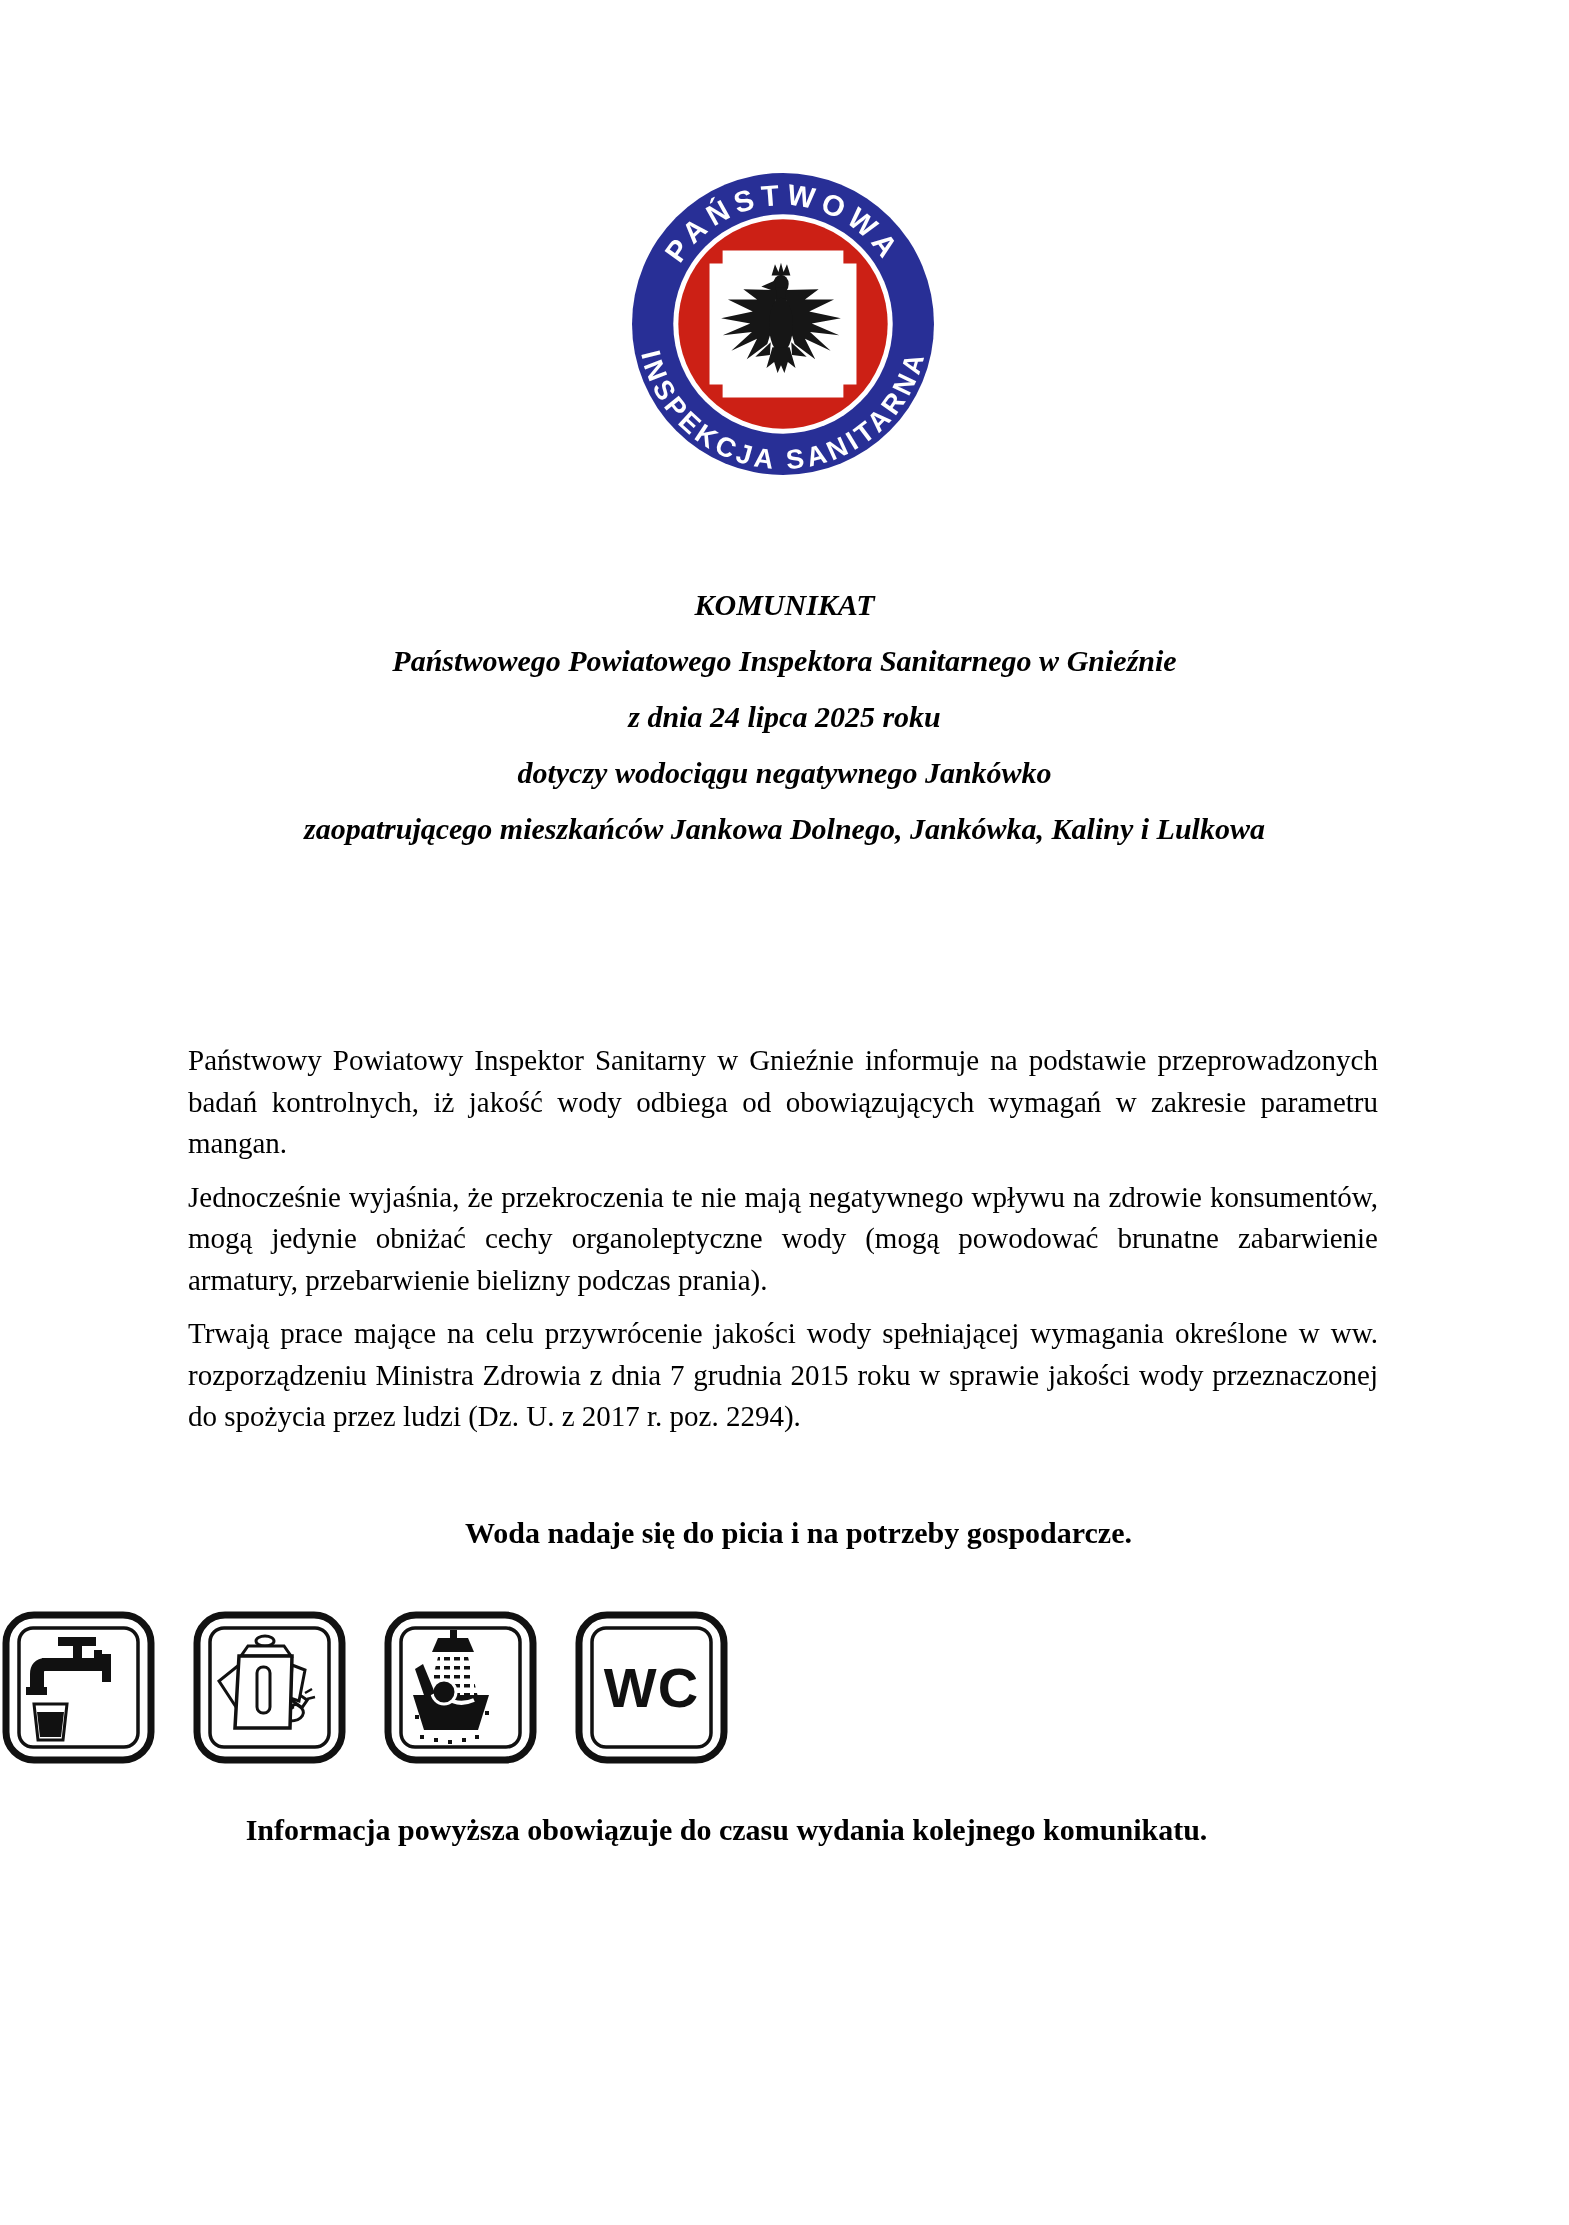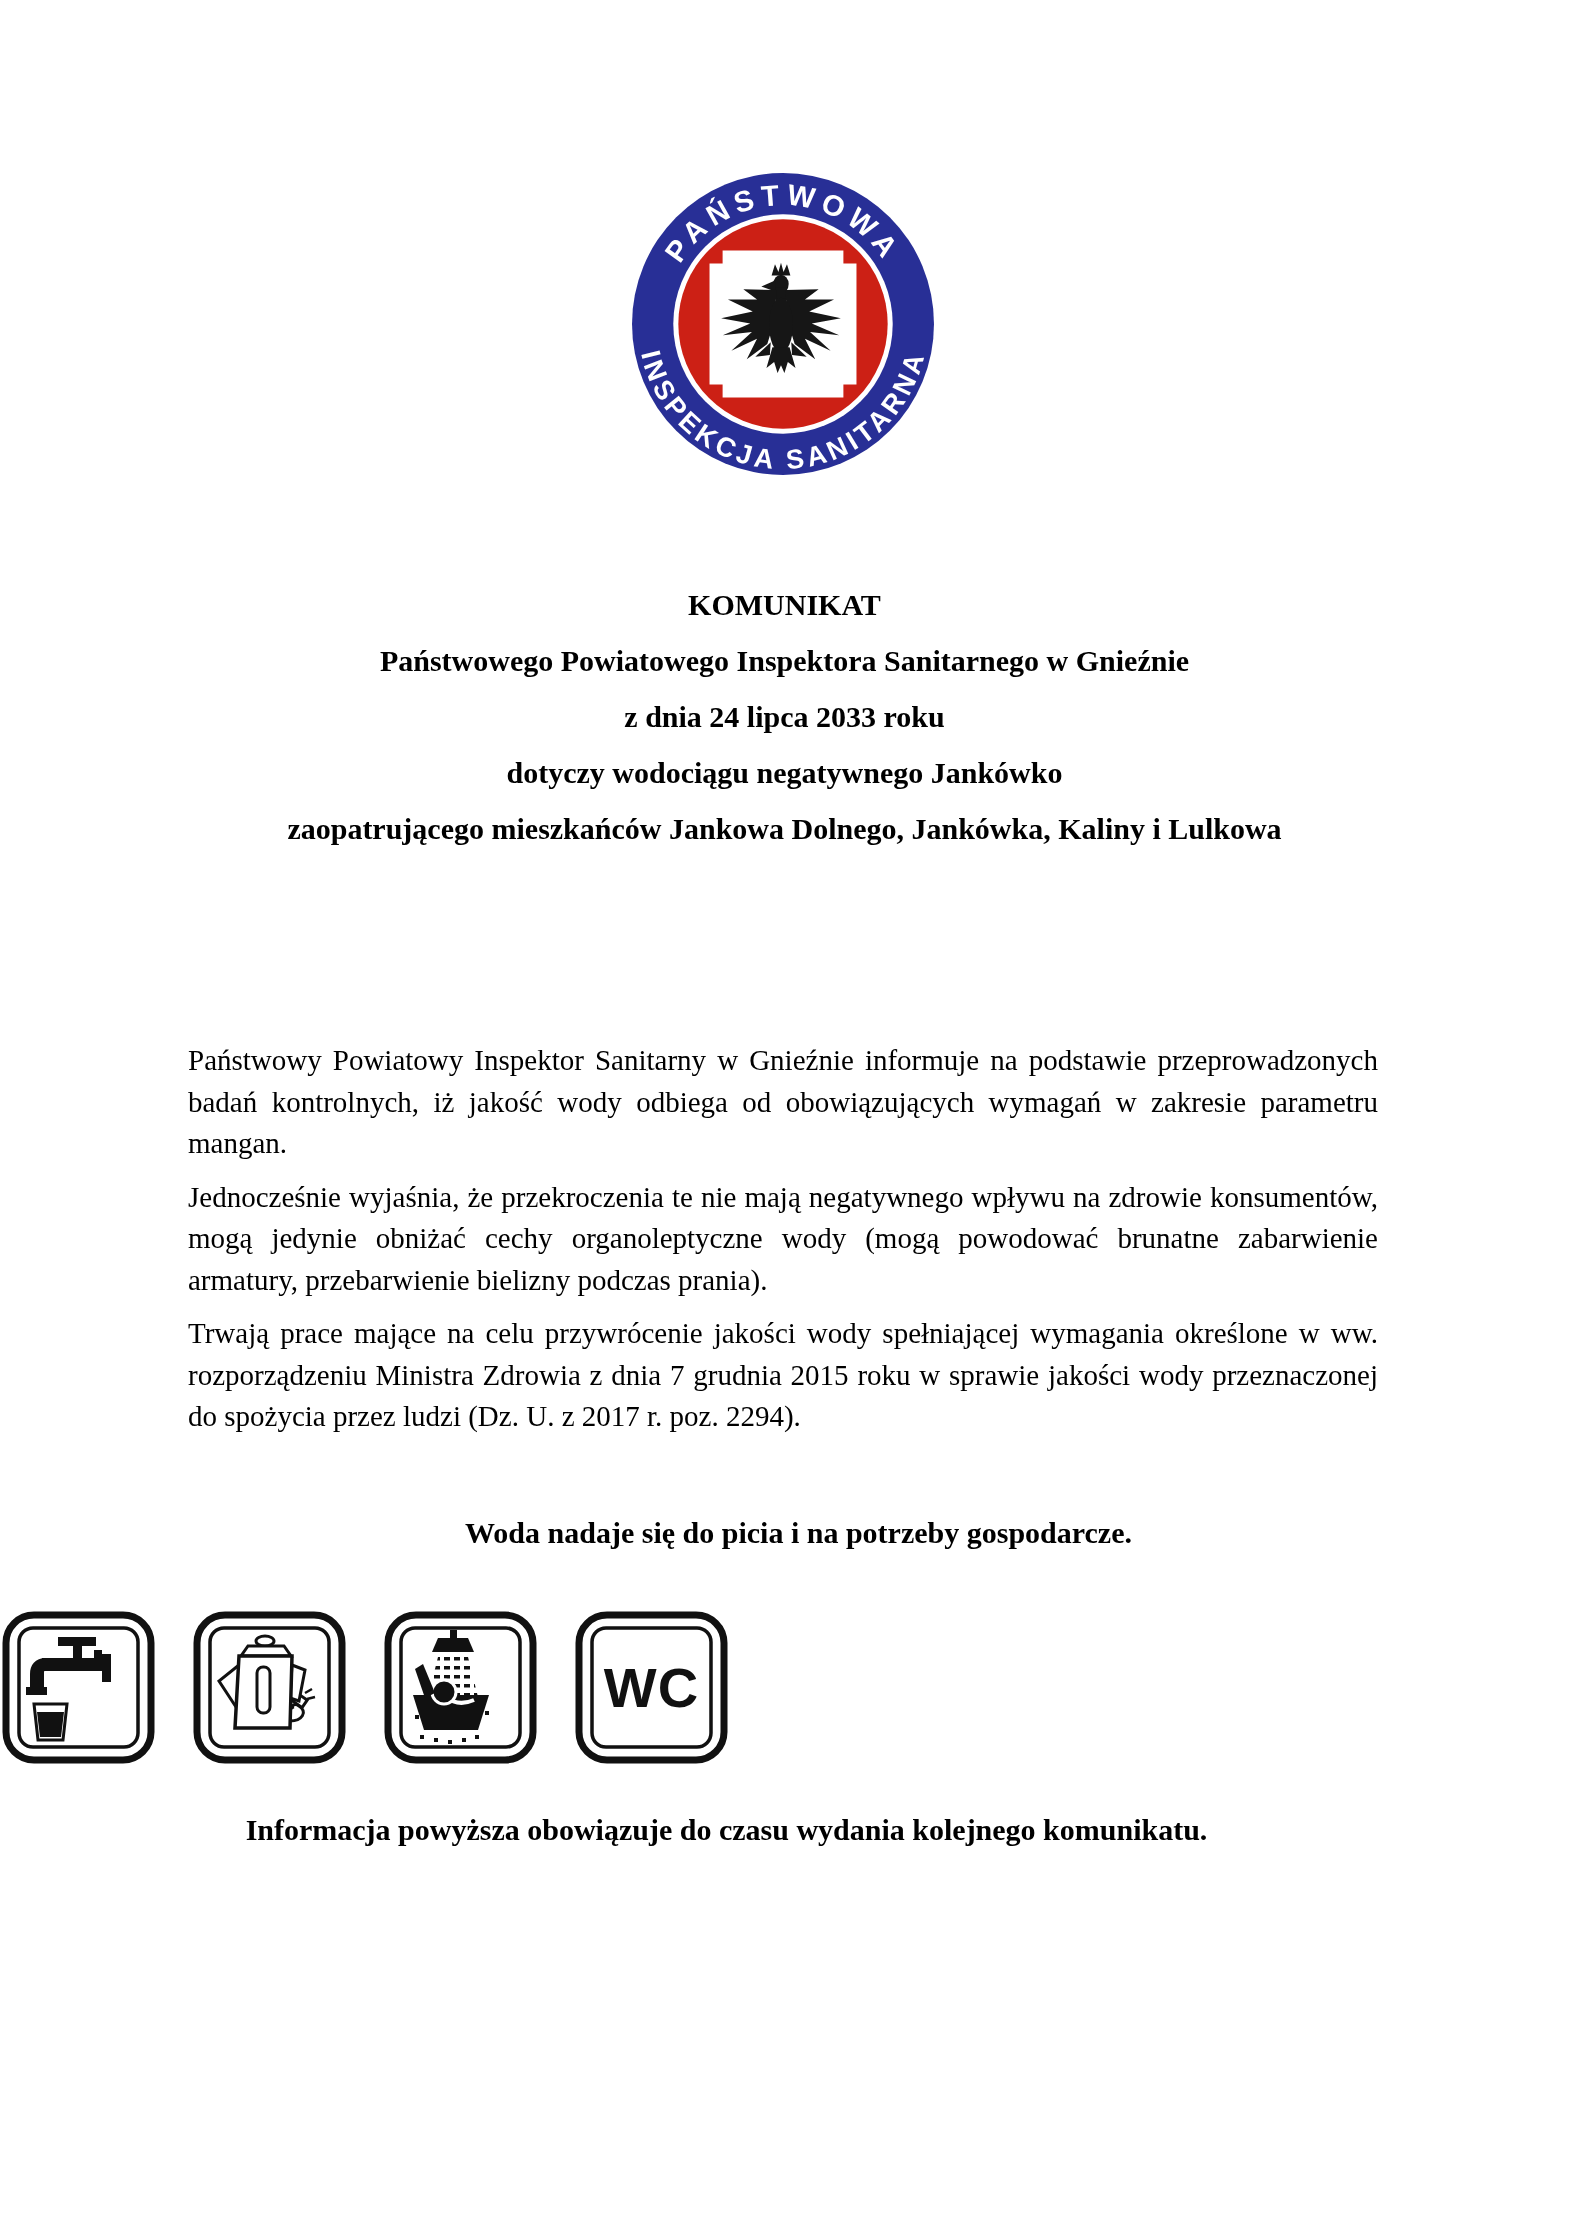--- a/index.html
+++ b/index.html
@@ -29,21 +29,21 @@
   .ring-text-bottom{font-size:27px;letter-spacing:4px;}
   .headings{
     position:absolute;
     left:0;
     top:577px;
     width:1569px;
     text-align:center;
     font-weight:bold;
     font-size:30px;
   }
-  .h-line{height:56px;line-height:56px;white-space:nowrap;}
+  .h-line{height:56px;line-height:56px;white-space:nowrap;font-style:italic;}
   .body-text{
     position:absolute;
     left:176px;
     top:1028px;
     width:1214px;
     font-size:29px;
     line-height:41.5px;
     text-align:justify;
   }
   .body-text p{margin:12px;padding:0;}
@@ -120,21 +120,21 @@
       </text>
       <text class="ring-text ring-text-bottom">
         <textPath href="#arcBottom" startOffset="50%" text-anchor="middle">INSPEKCJA SANITARNA</textPath>
       </text>
     </svg>
   </div>
 
   <div class="headings">
     <div class="h-line">KOMUNIKAT</div>
     <div class="h-line">Państwowego Powiatowego Inspektora Sanitarnego w Gnieźnie</div>
-    <div class="h-line">z dnia 24 lipca 2033 roku</div>
+    <div class="h-line">z dnia 24 lipca 2025 roku</div>
     <div class="h-line">dotyczy wodociągu negatywnego Jankówko</div>
     <div class="h-line">zaopatrującego mieszkańców Jankowa Dolnego, Jankówka, Kaliny i Lulkowa</div>
   </div>
 
   <div class="body-text">
     <p>Państwowy Powiatowy Inspektor Sanitarny w Gnieźnie informuje na podstawie przeprowadzonych badań kontrolnych, iż jakość wody odbiega od obowiązujących wymagań w zakresie parametru mangan.</p>
     <p>Jednocześnie wyjaśnia, że przekroczenia te nie mają negatywnego wpływu na zdrowie konsumentów, mogą jedynie obniżać cechy organoleptyczne wody (mogą powodować brunatne zabarwienie armatury, przebarwienie bielizny podczas prania).</p>
     <p>Trwają prace mające na celu przywrócenie jakości wody spełniającej wymagania określone w ww. rozporządzeniu Ministra Zdrowia z dnia 7 grudnia 2015 roku w sprawie jakości wody przeznaczonej do spożycia przez ludzi (Dz. U. z 2017 r. poz. 2294).</p>
   </div>
 

